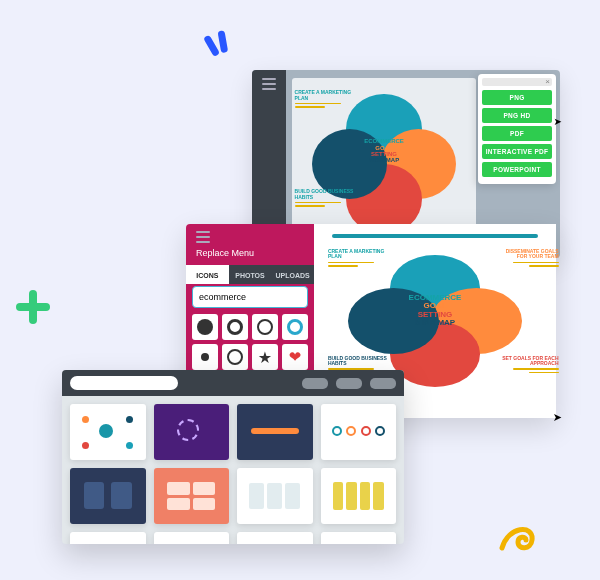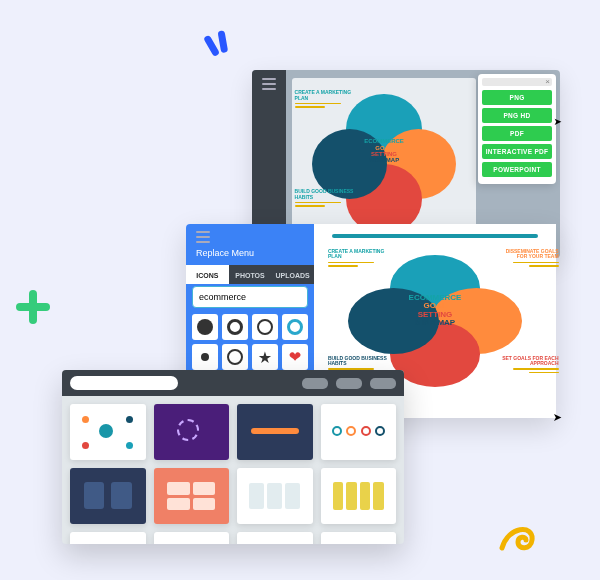--- a/index.html
+++ b/index.html
@@ -85,21 +85,21 @@
 
   
   .win-mid {
     position:absolute; top:224px; left:186px;
     width:370px; height:194px;
     background:#fff; border-radius:4px;
     box-shadow: 0 10px 28px rgba(0,0,0,.14);
   }
   .win-mid .panel {
     position:absolute; left:0; top:0; width:128px; height:100%;
-    background:#3b82f6; border-top-left-radius:4px;
+    background:#be185d; border-top-left-radius:4px;
   }
   .win-mid .panel .ham { position:absolute; top:7px; left:10px; width:14px; }
   .win-mid .panel .ham span{display:block;height:2px;background:#aab;margin-bottom:3px;border-radius:1px;}
   .win-mid .panel .title{
     position:absolute; top:24px; left:10px; right:10px;
     color:#fff; font-size:9px;
   }
   .win-mid .panel .tabs{
     position:absolute; top:41px; left:0; right:0;
     display:flex; background:#fff;

